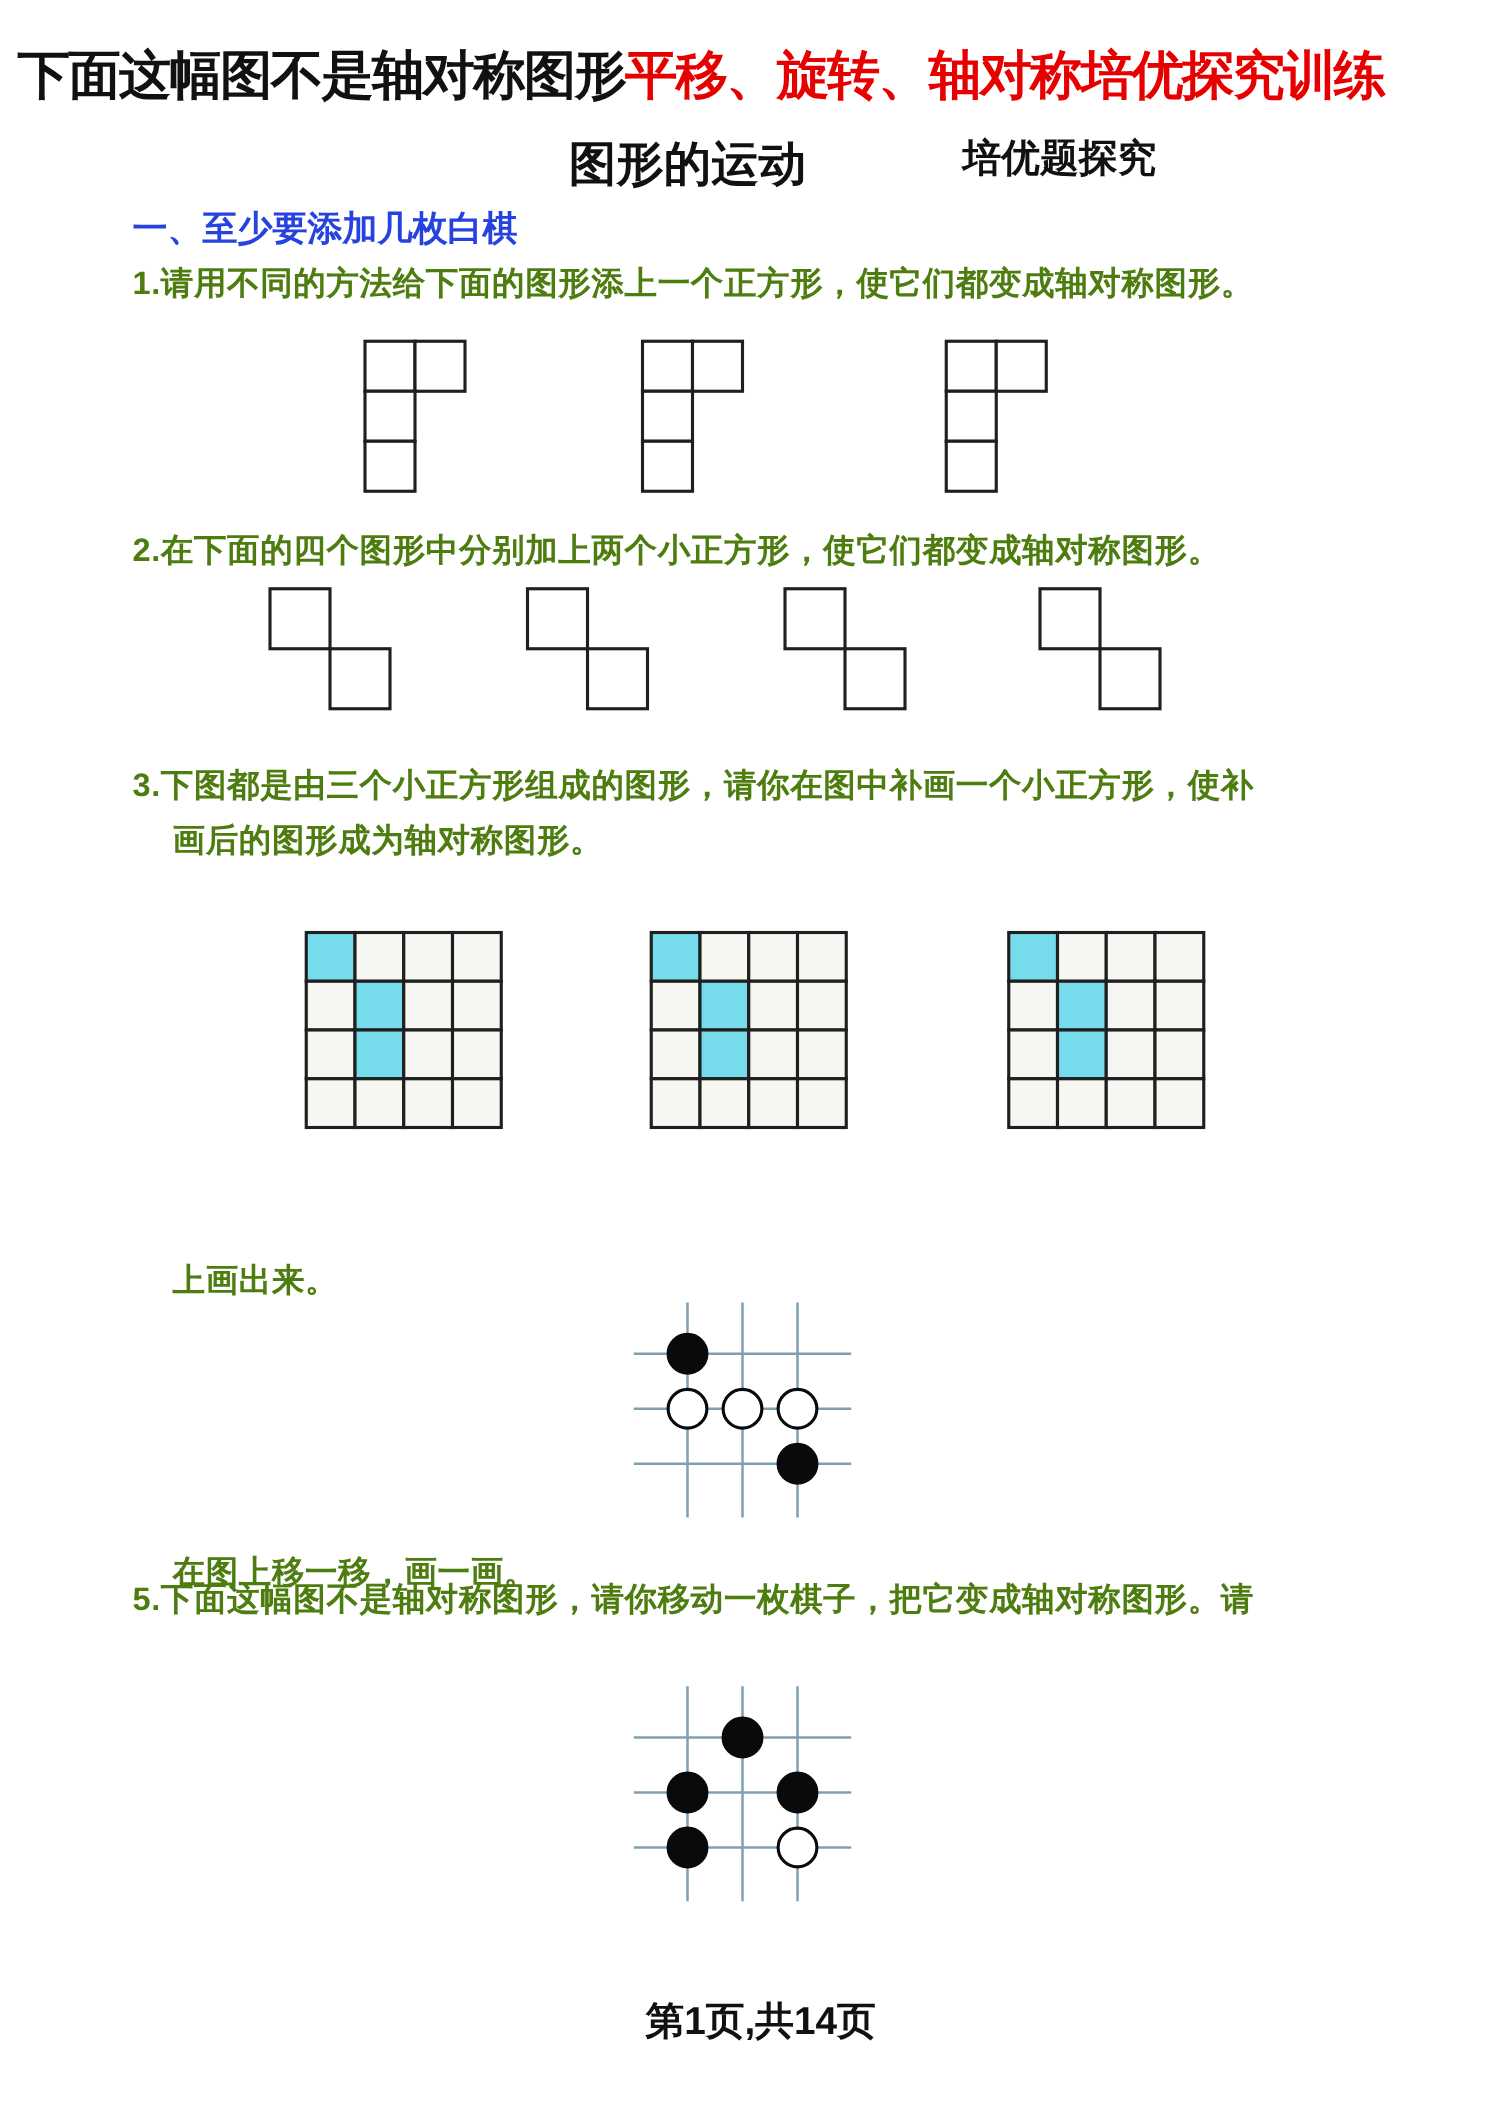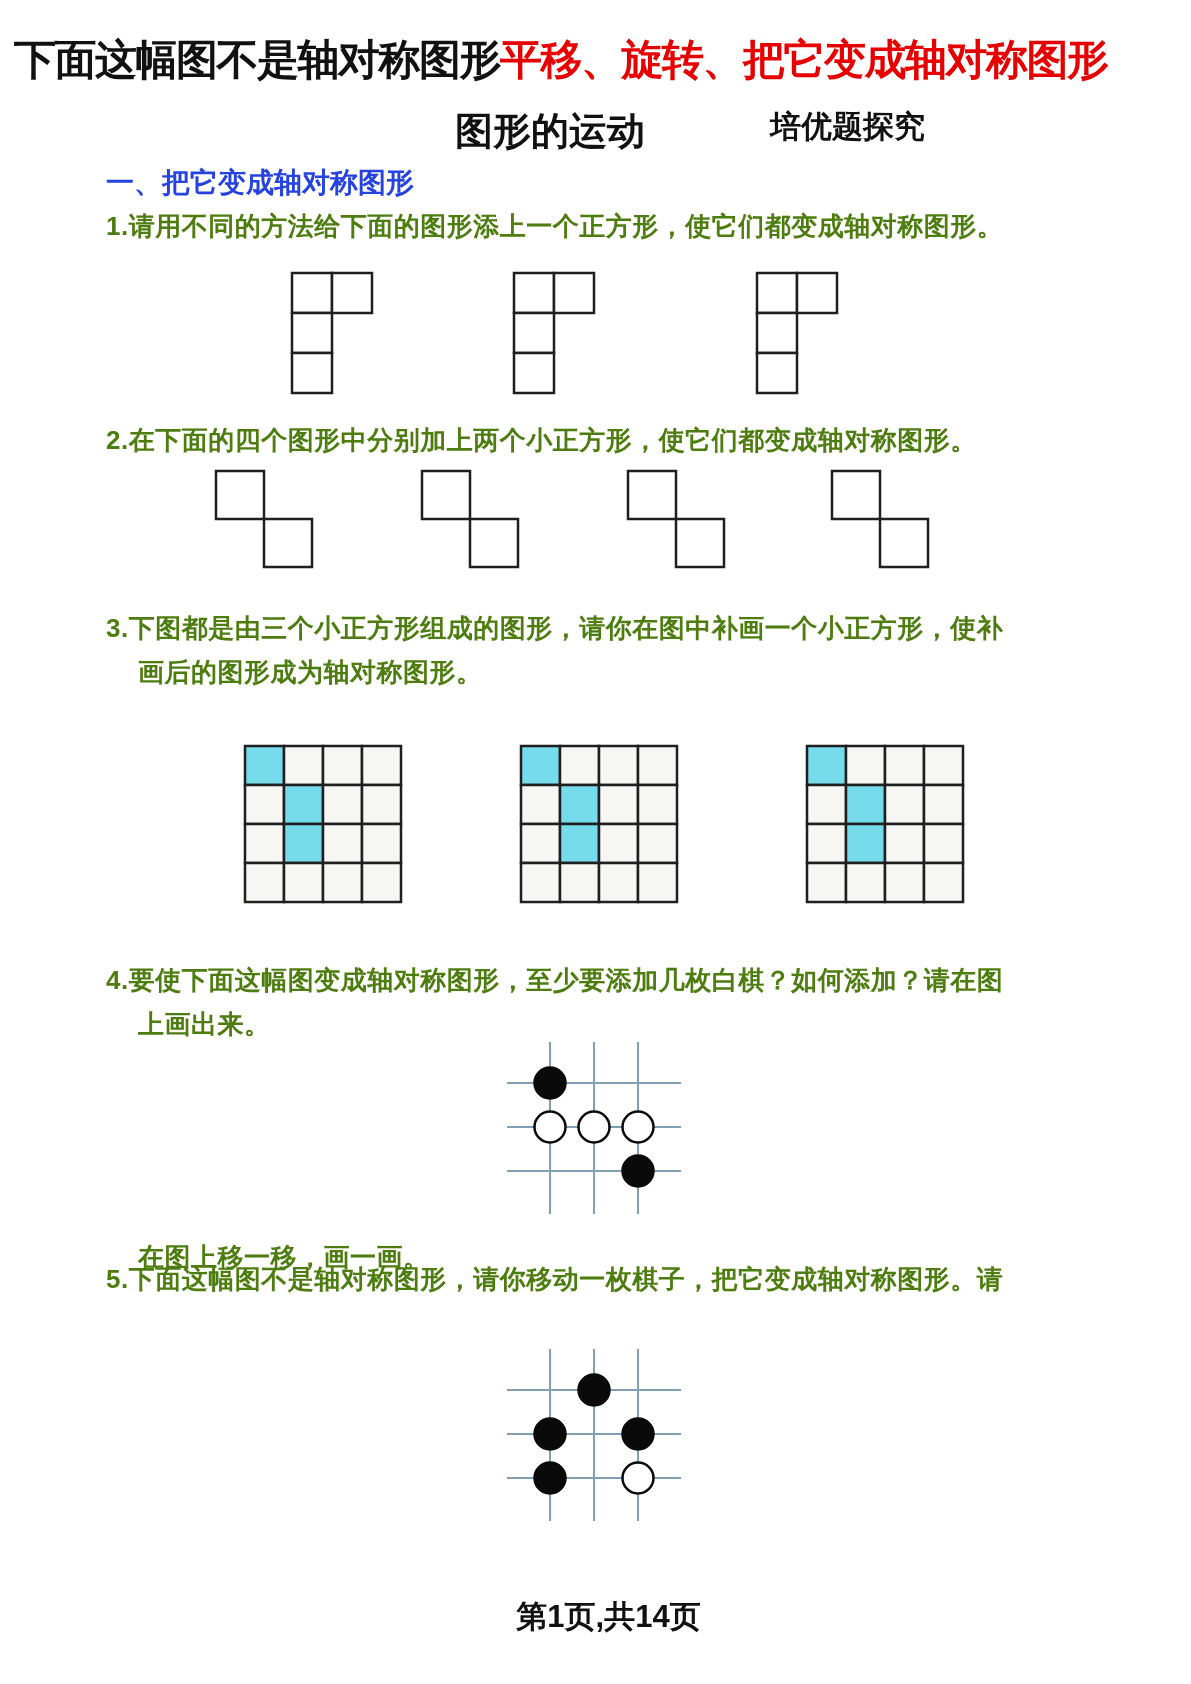--- a/index.html
+++ b/index.html
@@ -48,27 +48,27 @@
     text-align:center; font-size:31px; font-weight:600;
     white-space:nowrap; position:absolute;
   }
 </style>
 </head>
 <body>
 
 <div class="page">
 
   <div class="abs doc-title">
-    <span>下面这幅图不是轴对称图形</span><span class="red">平移、旋转、把它变成轴对称图形</span>
+    <span>下面这幅图不是轴对称图形</span><span class="red">平移、旋转、轴对称培优探究训练</span>
   </div>
 
   <div class="abs subtitle-left">图形的运动</div>
   <div class="abs subtitle-right">培优题探究</div>
 
-  <div class="abs section-heading">一、把它变成轴对称图形</div>
+  <div class="abs section-heading">一、至少要添加几枚白棋</div>
 
   <div class="abs qtext q1-l1">1.请用不同的方法给下面的图形添上一个正方形，使它们都变成轴对称图形。</div>
   <div class="fig q1-f1"><svg width="84" height="124">
         <rect x="2" y="2" width="40" height="40" fill="#ffffff" stroke="#1f1f1f" stroke-width="2.5"></rect>
         <rect x="42" y="2" width="40" height="40" fill="#ffffff" stroke="#1f1f1f" stroke-width="2.5"></rect>
         <rect x="2" y="42" width="40" height="40" fill="#ffffff" stroke="#1f1f1f" stroke-width="2.5"></rect>
         <rect x="2" y="82" width="40" height="40" fill="#ffffff" stroke="#1f1f1f" stroke-width="2.5"></rect>
       </svg></div>
   <div class="fig q1-f2"><svg width="84" height="124">
         <rect x="2" y="2" width="40" height="40" fill="#ffffff" stroke="#1f1f1f" stroke-width="2.5"></rect>
@@ -151,21 +151,20 @@
         <rect x="2" y="80" width="39" height="39" fill="#f6f6f3" stroke="#1f1f1f" stroke-width="2.5"></rect>
         <rect x="41" y="80" width="39" height="39" fill="#76dbea" stroke="#1f1f1f" stroke-width="2.5"></rect>
         <rect x="80" y="80" width="39" height="39" fill="#f6f6f3" stroke="#1f1f1f" stroke-width="2.5"></rect>
         <rect x="119" y="80" width="39" height="39" fill="#f6f6f3" stroke="#1f1f1f" stroke-width="2.5"></rect>
         <rect x="2" y="119" width="39" height="39" fill="#f6f6f3" stroke="#1f1f1f" stroke-width="2.5"></rect>
         <rect x="41" y="119" width="39" height="39" fill="#f6f6f3" stroke="#1f1f1f" stroke-width="2.5"></rect>
         <rect x="80" y="119" width="39" height="39" fill="#f6f6f3" stroke="#1f1f1f" stroke-width="2.5"></rect>
         <rect x="119" y="119" width="39" height="39" fill="#f6f6f3" stroke="#1f1f1f" stroke-width="2.5"></rect>
       </svg></div>
 
-  <div class="abs qtext q4-l1">4.要使下面这幅图变成轴对称图形，至少要添加几枚白棋？如何添加？请在图</div>
   <div class="abs qtext q4-l2">上画出来。</div>
   <div class="fig q4-board"><svg width="178" height="178">
         <line x1="45" y1="4" x2="45" y2="176" stroke="#7f9fb3" stroke-width="2"></line>
         <line x1="89" y1="4" x2="89" y2="176" stroke="#7f9fb3" stroke-width="2"></line>
         <line x1="133" y1="4" x2="133" y2="176" stroke="#7f9fb3" stroke-width="2"></line>
         <line x1="2" y1="45" x2="176" y2="45" stroke="#7f9fb3" stroke-width="2"></line>
         <line x1="2" y1="89" x2="176" y2="89" stroke="#7f9fb3" stroke-width="2"></line>
         <line x1="2" y1="133" x2="176" y2="133" stroke="#7f9fb3" stroke-width="2"></line>
         <circle cx="45" cy="45" r="15.5" fill="#0a0a0a" stroke="#0a0a0a" stroke-width="2.5"></circle>
         <circle cx="45" cy="89" r="15.5" fill="#ffffff" stroke="#0a0a0a" stroke-width="2.5"></circle>

